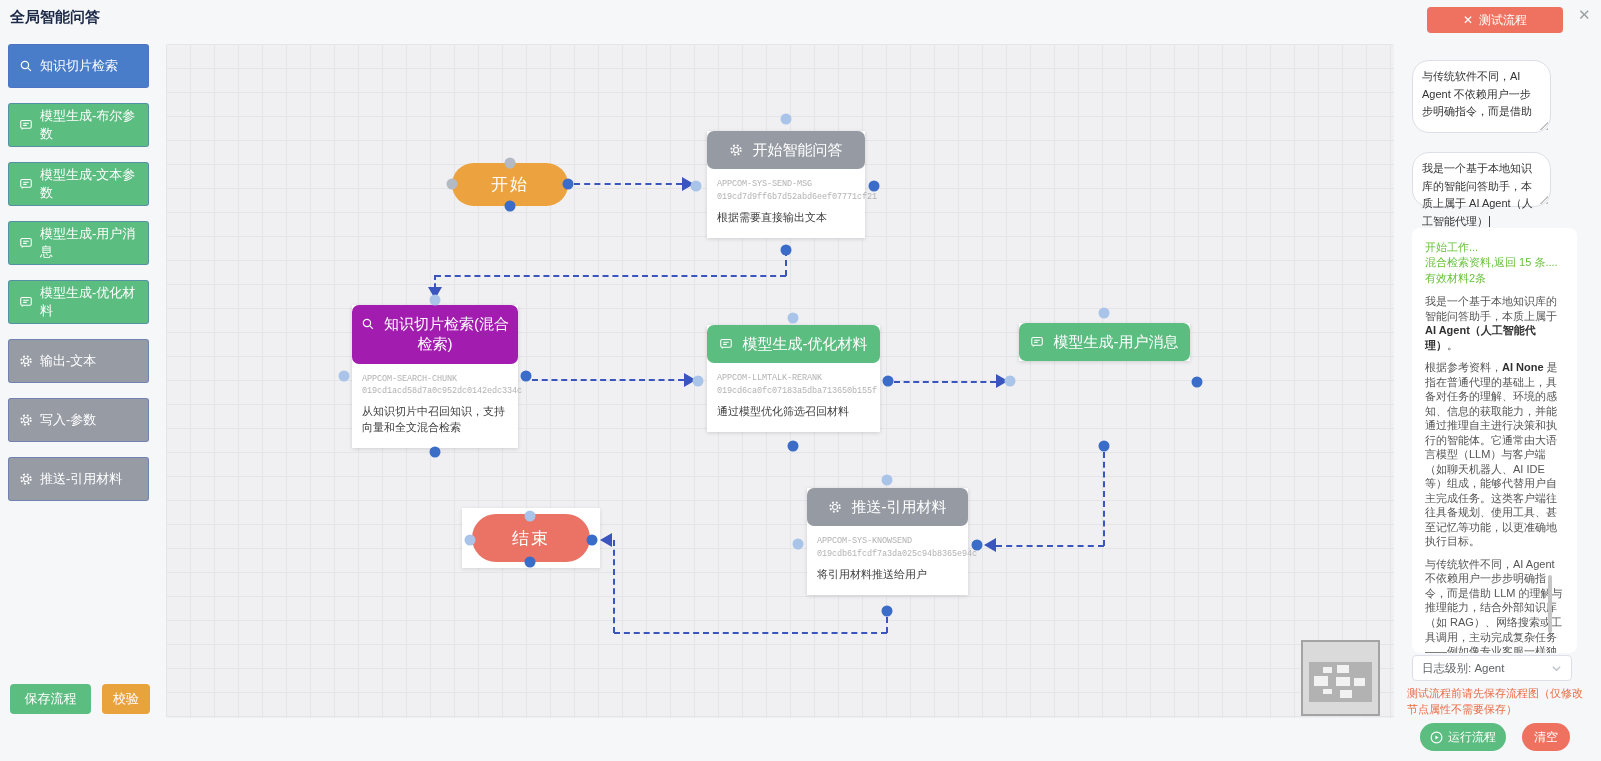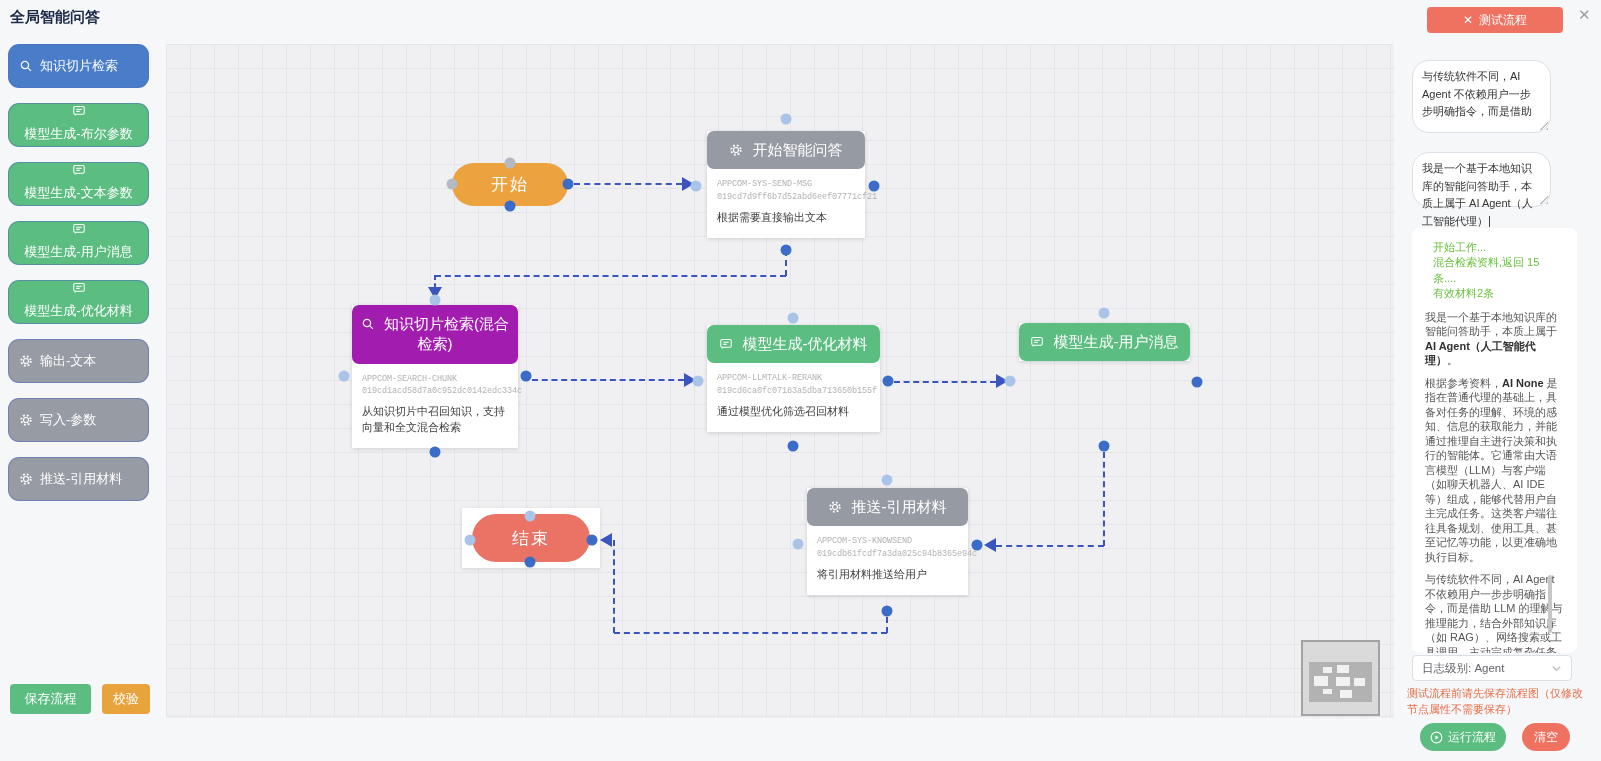--- a/index.html
+++ b/index.html
@@ -7,23 +7,23 @@
   .app{position:relative;width:1601px;height:761px;background:#f6f7f9;overflow:hidden;}
 
   
   .page-title{position:absolute;left:10px;top:8px;font-size:15px;font-weight:bold;color:#1c2947;}
   .test-btn{position:absolute;left:1427px;top:7px;width:136px;height:26px;background:#ef7261;color:#fff;
     border:none;border-radius:4px;font-size:12px;display:flex;align-items:center;justify-content:center;gap:6px;cursor:pointer;font-family:inherit;}
   .page-close{position:absolute;left:1578px;top:6px;font-size:15px;color:#9aa0a6;cursor:pointer;}
 
   
   .sidebar{position:absolute;left:0;top:44px;width:160px;}
-  .side-item{width:141px;height:44px;margin:0 0 15px 8px;border-radius:11px;display:flex;align-items:center;gap:7px;
+  .side-item{width:141px;height:44px;margin:0 0 15px 8px;border-radius:3px;display:flex;align-items:center;gap:7px;
     padding:0 10px;color:#fff;font-size:13px;border:1px solid rgba(80,110,190,.55);box-sizing:border-box;cursor:grab;}
-  .c-blue{background:#4a7dc9;} .c-green{background:#5bbd80;flex-direction:column;} .c-gray{background:#979ba4;}
+  .c-blue{background:#4a7dc9;} .c-green{background:#5bbd80;} .c-gray{background:#979ba4;}
   .side-item .icon{display:flex;align-items:center;}
   .save-btn{position:absolute;left:10px;top:684px;width:81px;height:30px;background:#5bbd80;color:#fff;border:none;border-radius:4px;font-size:13px;cursor:pointer;font-family:inherit;}
   .validate-btn{position:absolute;left:102px;top:684px;width:48px;height:30px;background:#e9a33c;color:#fff;border:none;border-radius:4px;font-size:13px;cursor:pointer;font-family:inherit;}
 
   
   .canvas{position:absolute;left:166px;top:44px;width:1228px;height:674px;background-color:#f0f0f2;
     background-image:linear-gradient(#e4e5e8 1px,transparent 1px),linear-gradient(90deg,#e4e5e8 1px,transparent 1px);
     background-size:24px 24px;border-radius:2px;}
 
   .node{position:absolute;background:#fff;box-shadow:0 1px 4px rgba(0,0,0,.14);z-index:2;}
@@ -54,21 +54,21 @@
   
   .rpanel{position:absolute;left:1380px;top:0;width:221px;height:761px;}
   .tarea{position:absolute;left:32px;width:139px;background:#fff;border:1px solid #dcdfe6;border-radius:17px;
     box-sizing:border-box;padding:7px 9px;font-size:11px;line-height:1.6;color:#333;cursor:text;}
   .resize-handle{position:absolute;right:2px;bottom:2px;width:10px;height:10px;
     background:repeating-linear-gradient(-45deg,#c2c2c2 0 1.5px,transparent 1.5px 4.5px);
     clip-path:polygon(100% 0,100% 100%,0 100%);}
   .caret{display:inline-block;width:1px;height:11px;background:#444;margin-left:1px;vertical-align:-2px;}
   .outcard{position:absolute;left:32px;top:228px;width:165px;height:425px;background:#fff;border-radius:8px;
     box-sizing:border-box;padding:12px 13px;overflow:hidden;font-size:11px;line-height:1.32;color:#555;}
-  .log-line{color:#67c23a;font-size:11px;line-height:1.4;margin-left:8px;}
+  .log-line{color:#67c23a;font-size:11px;line-height:1.4;}
   .outcard p{margin:8px 0 0;}
   .outcard b{color:#303030;}
   .scroll-thumb{position:absolute;left:168px;top:575px;width:4px;height:58px;background:#c6c6c6;border-radius:2px;}
   .loglevel{position:absolute;left:32px;top:655px;width:160px;height:26px;background:#fff;border:1px solid #dcdfe6;border-radius:4px;
     box-sizing:border-box;display:flex;align-items:center;justify-content:space-between;padding:0 9px;font-size:11.5px;color:#606266;cursor:pointer;}
   .warn{position:absolute;left:27px;top:686px;width:182px;font-size:11px;line-height:1.45;color:#e96c45;}
   .run-btn{position:absolute;left:40px;top:723px;width:86px;height:28px;background:#5bbd80;color:#fff;border:none;border-radius:15px;
     font-size:12px;display:flex;align-items:center;justify-content:center;gap:5px;cursor:pointer;font-family:inherit;}
   .clear-btn{position:absolute;left:142px;top:723px;width:48px;height:28px;background:#ef7261;color:#fff;border:none;border-radius:15px;
     font-size:12px;cursor:pointer;font-family:inherit;}

